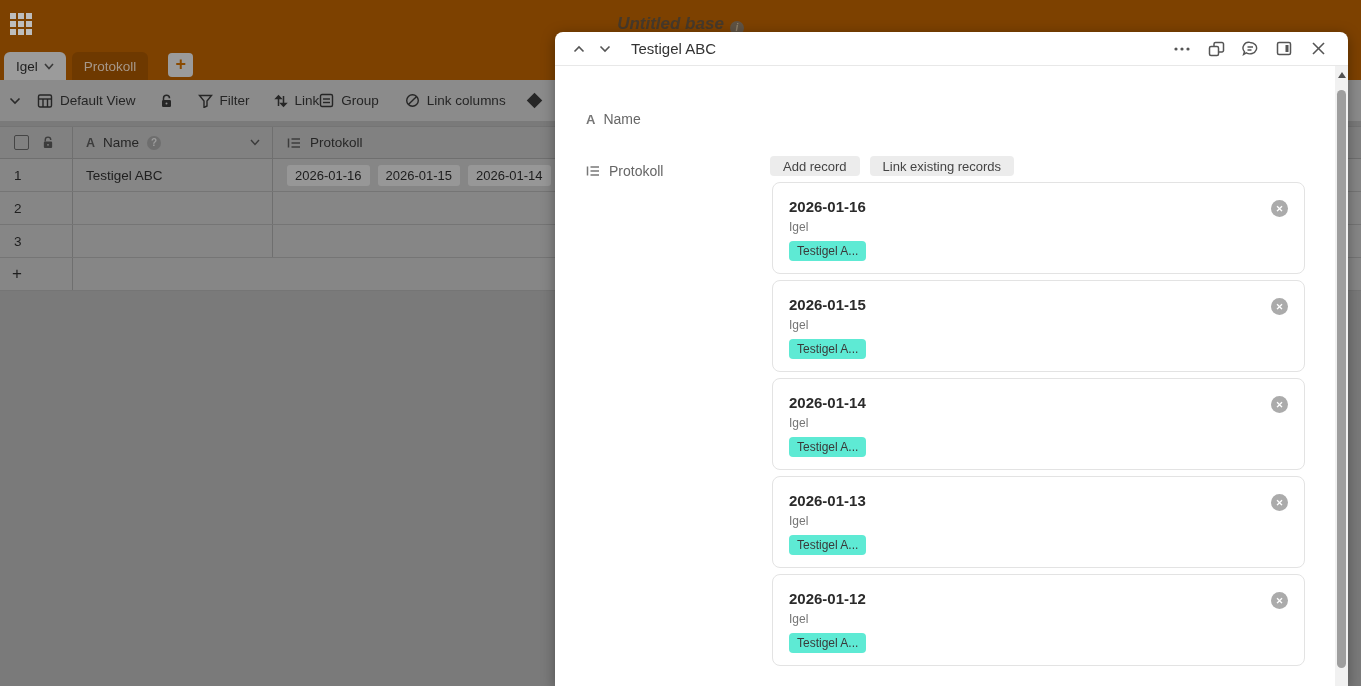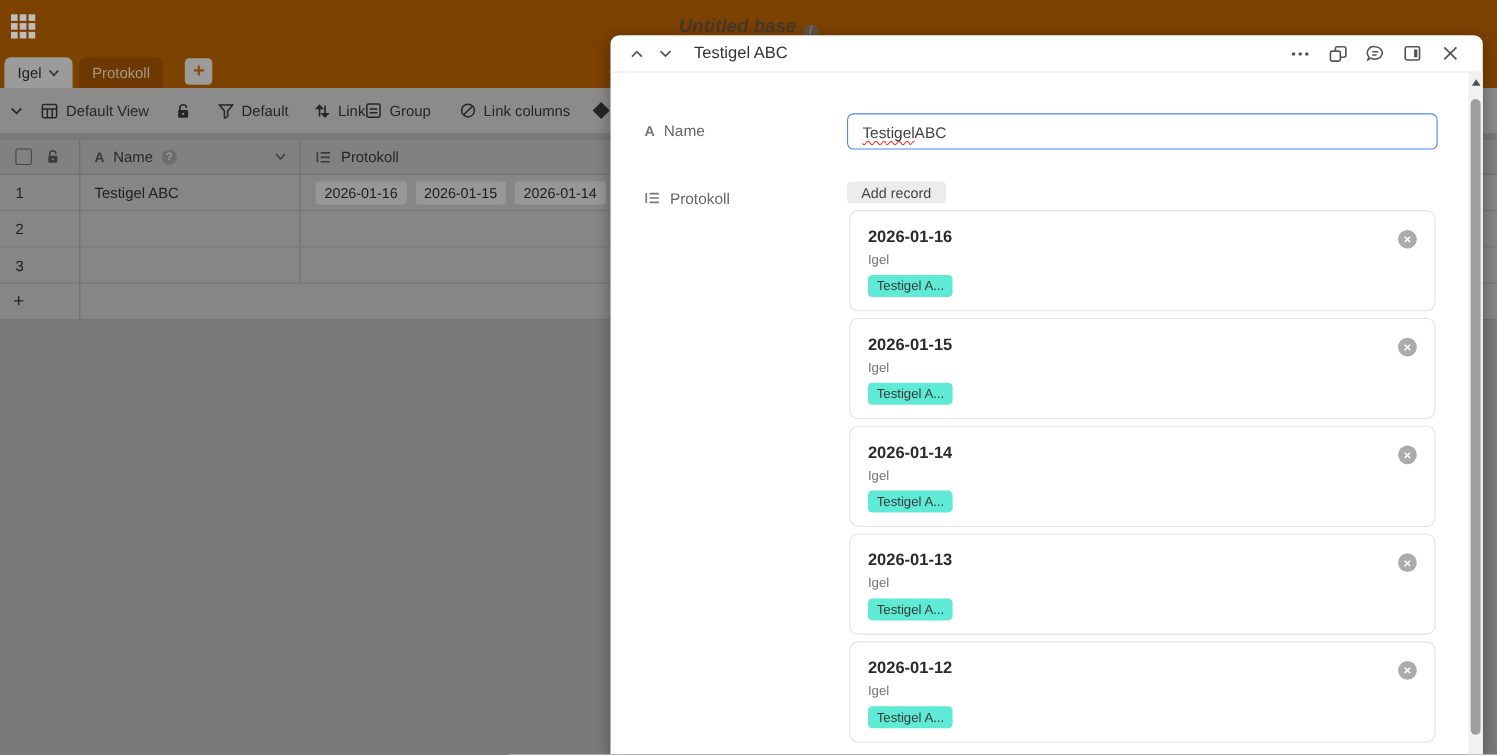--- a/index.html
+++ b/index.html
@@ -155,21 +155,21 @@
           <rect x="2" y="6" width="9" height="7" rx="1.2" fill="#262626"></rect>
           <circle cx="6.5" cy="9.5" r="1" fill="#8b8b8b"></circle>
         </svg>
     </span>
     <div class="titem" style="margin-left:25px">
       <span class="ticon">
         <svg width="15" height="14" viewBox="0 0 15 14" fill="none" stroke="#262626" stroke-width="1.4">
           <path d="M1.5 1.5h12l-4.5 5.5v5l-3 1.5v-6.5z"></path>
           </svg>
       </span>
-      <span>Default</span>
+      <span>Filter</span>
     </div>
     <div class="titem" style="margin-left:24px">
       <span class="ticon">
         <svg width="14" height="14" viewBox="0 0 14 14" stroke="#262626" stroke-width="1.5" fill="#262626">
           <line x1="4.5" y1="2" x2="4.5" y2="12"></line>
             <path d="M2 4.5 4.5 1.8 7 4.5z"></path>
             <line x1="9.5" y1="2" x2="9.5" y2="12"></line>
             <path d="M7 9.5 9.5 12.2 12 9.5z"></path>
           </svg>
       </span>
@@ -309,42 +309,39 @@
             </svg>
         </span>
       </div>
     </div>
 
     <div class="m-body">
       <div class="f-row">
         <div class="f-label" style="padding-top:8px">
           <span class="fa">A</span>
           <span>Name</span>
-        </div>
-        <div class="name-input">
-          <span class="squiggle">Testigel</span>
-            <span> ABC</span>
         </div>
       </div>
 
       <div class="f-row row2">
         <div class="f-label">
           <span style="display:flex">
             <svg width="15" height="12" viewBox="0 0 15 12" stroke="#777" stroke-width="1.5" fill="none">
               <line x1="1.5" y1="1.5" x2="1.5" y2="10.5"></line>
                 <line x1="4.5" y1="2" x2="13" y2="2"></line>
                 <line x1="4.5" y1="6" x2="13" y2="6"></line>
                 <line x1="4.5" y1="10" x2="13" y2="10"></line>
               </svg>
           </span>
           <span>Protokoll</span>
         </div>
         <div>
           <div class="btn-row">
             <button class="gbtn">Add record</button>
+            <button class="gbtn">Link existing records</button>
           </div>
           <div class="cards">
 
             <div class="card">
               <div class="card-title">2026-01-16</div>
               <div class="card-sub">Igel</div>
               <span class="card-chip">Testigel A...</span>
               <span class="card-x">✕</span>
             </div>
 

